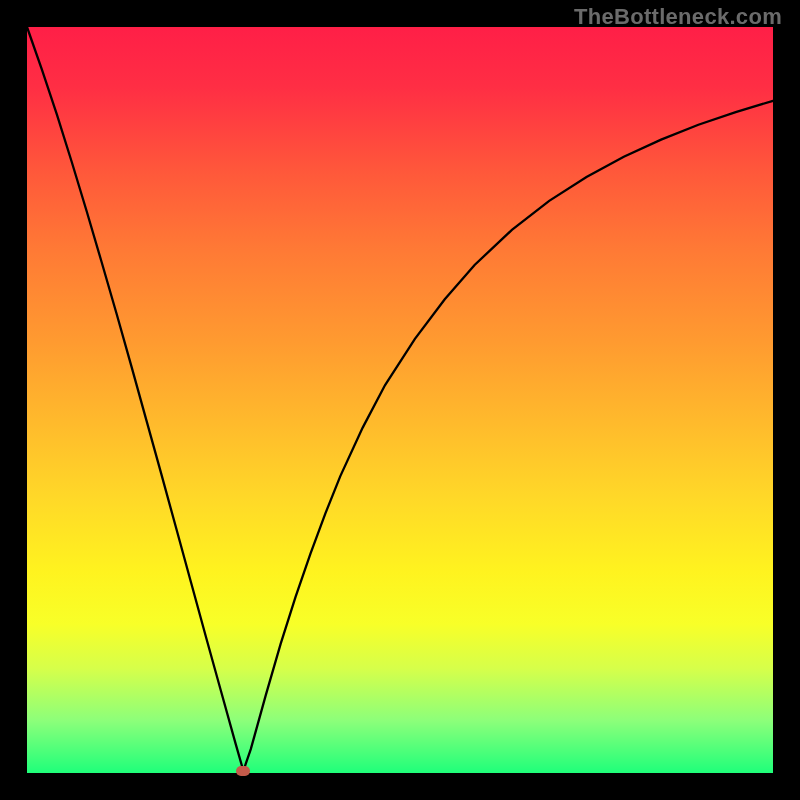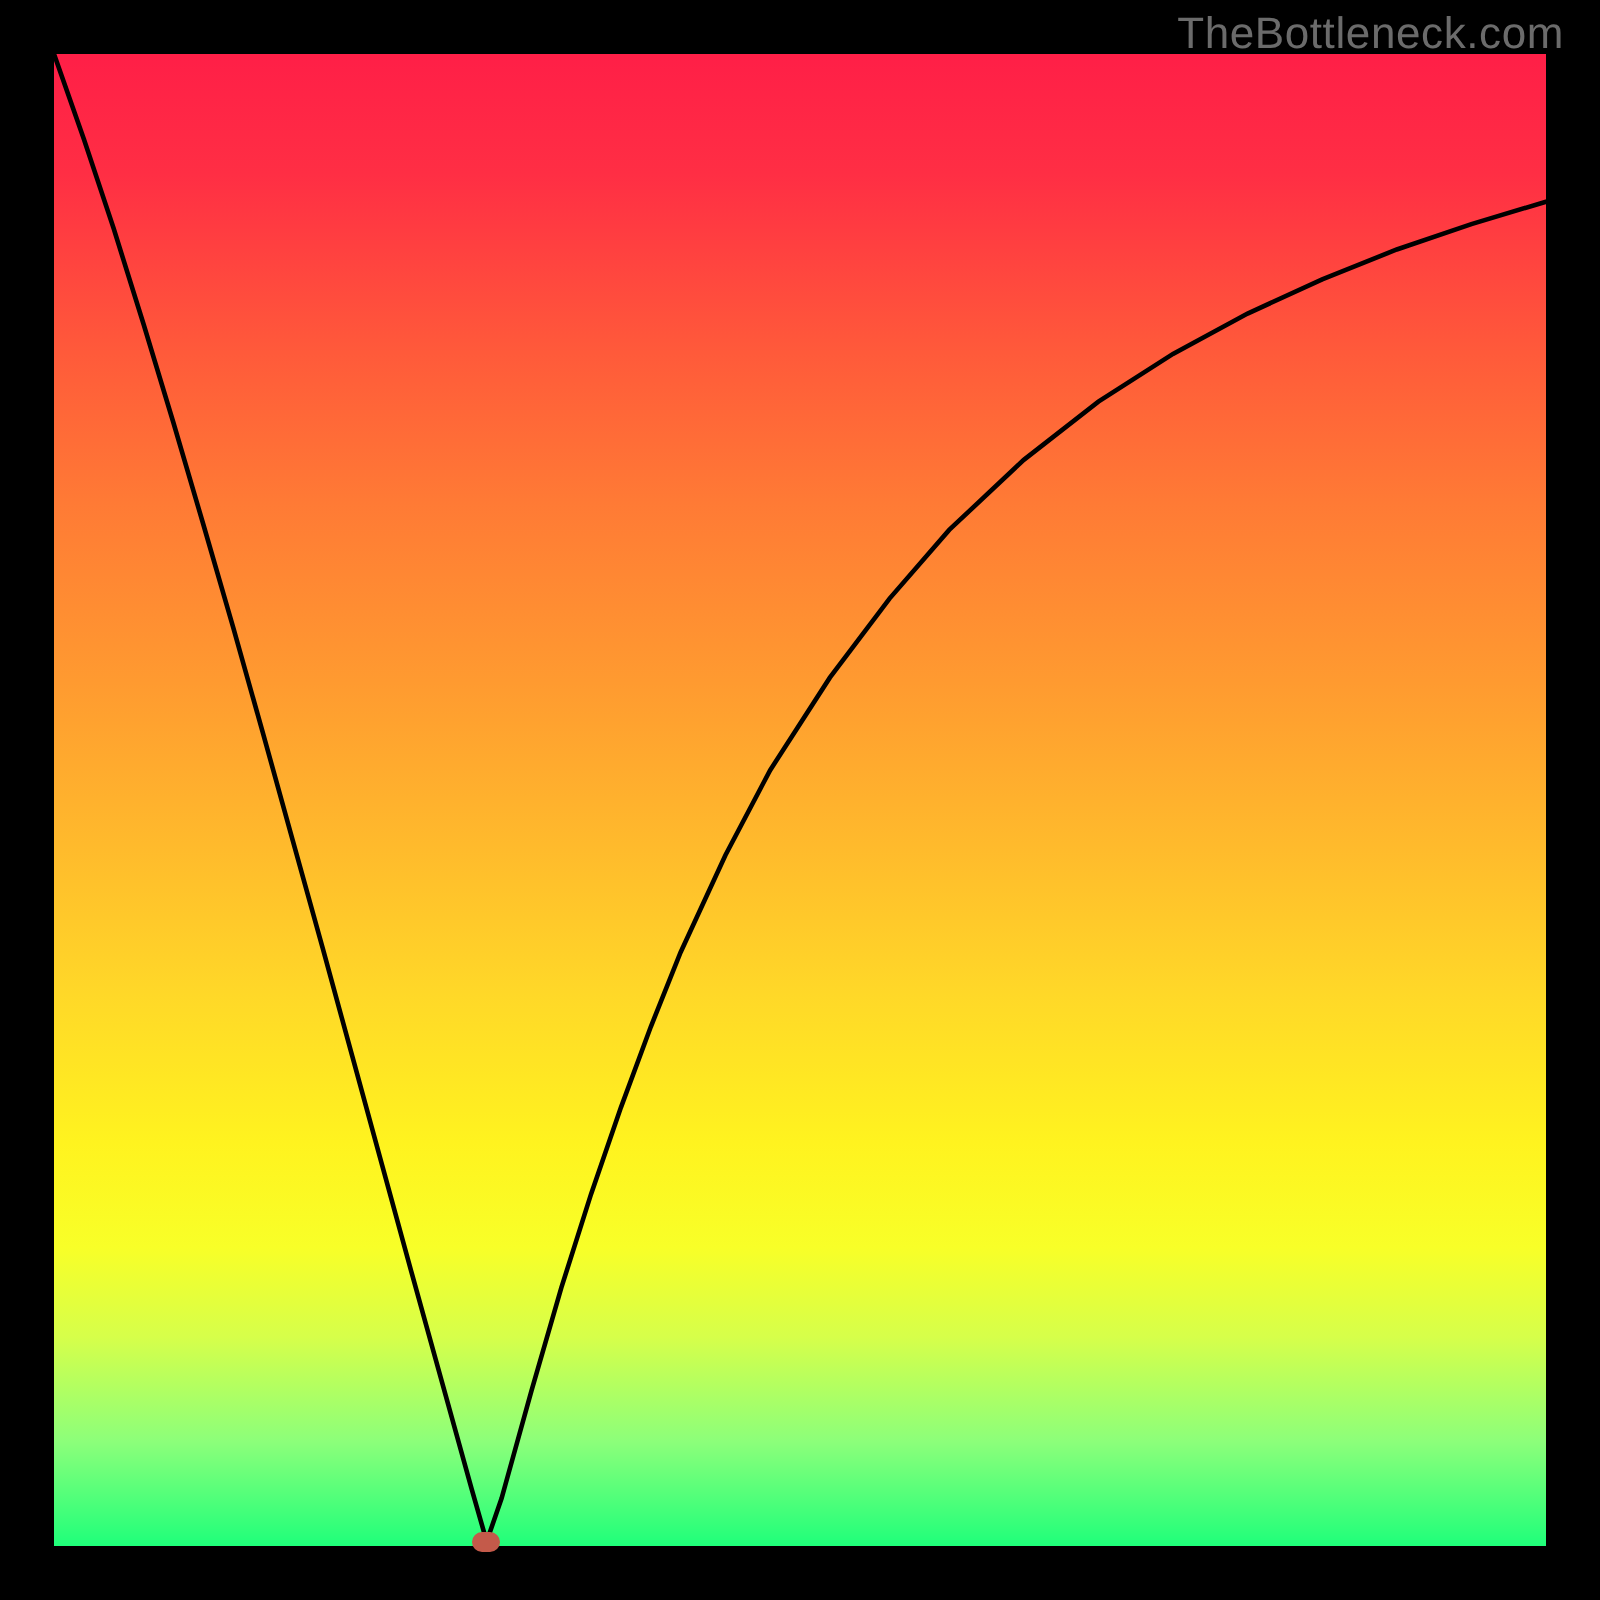--- a/index.html
+++ b/index.html
@@ -24,21 +24,21 @@
       #d6ff4a 86%,
       #8cff7a 93%,
       #1fff7a 100%);
   }
   .watermark {
     position: absolute;
     top: 4px;
     right: 18px;
     color: #6b6b6b;
     font-size: 22px;
-    font-weight: 400;
+    font-weight: 700;
     letter-spacing: 0.3px;
     margin-left: 37px;
   }
   svg.curve {
     position: absolute;
     left: 0; top: 0;
     width: 746px; height: 746px;
     overflow: visible;
   }
   .marker {

